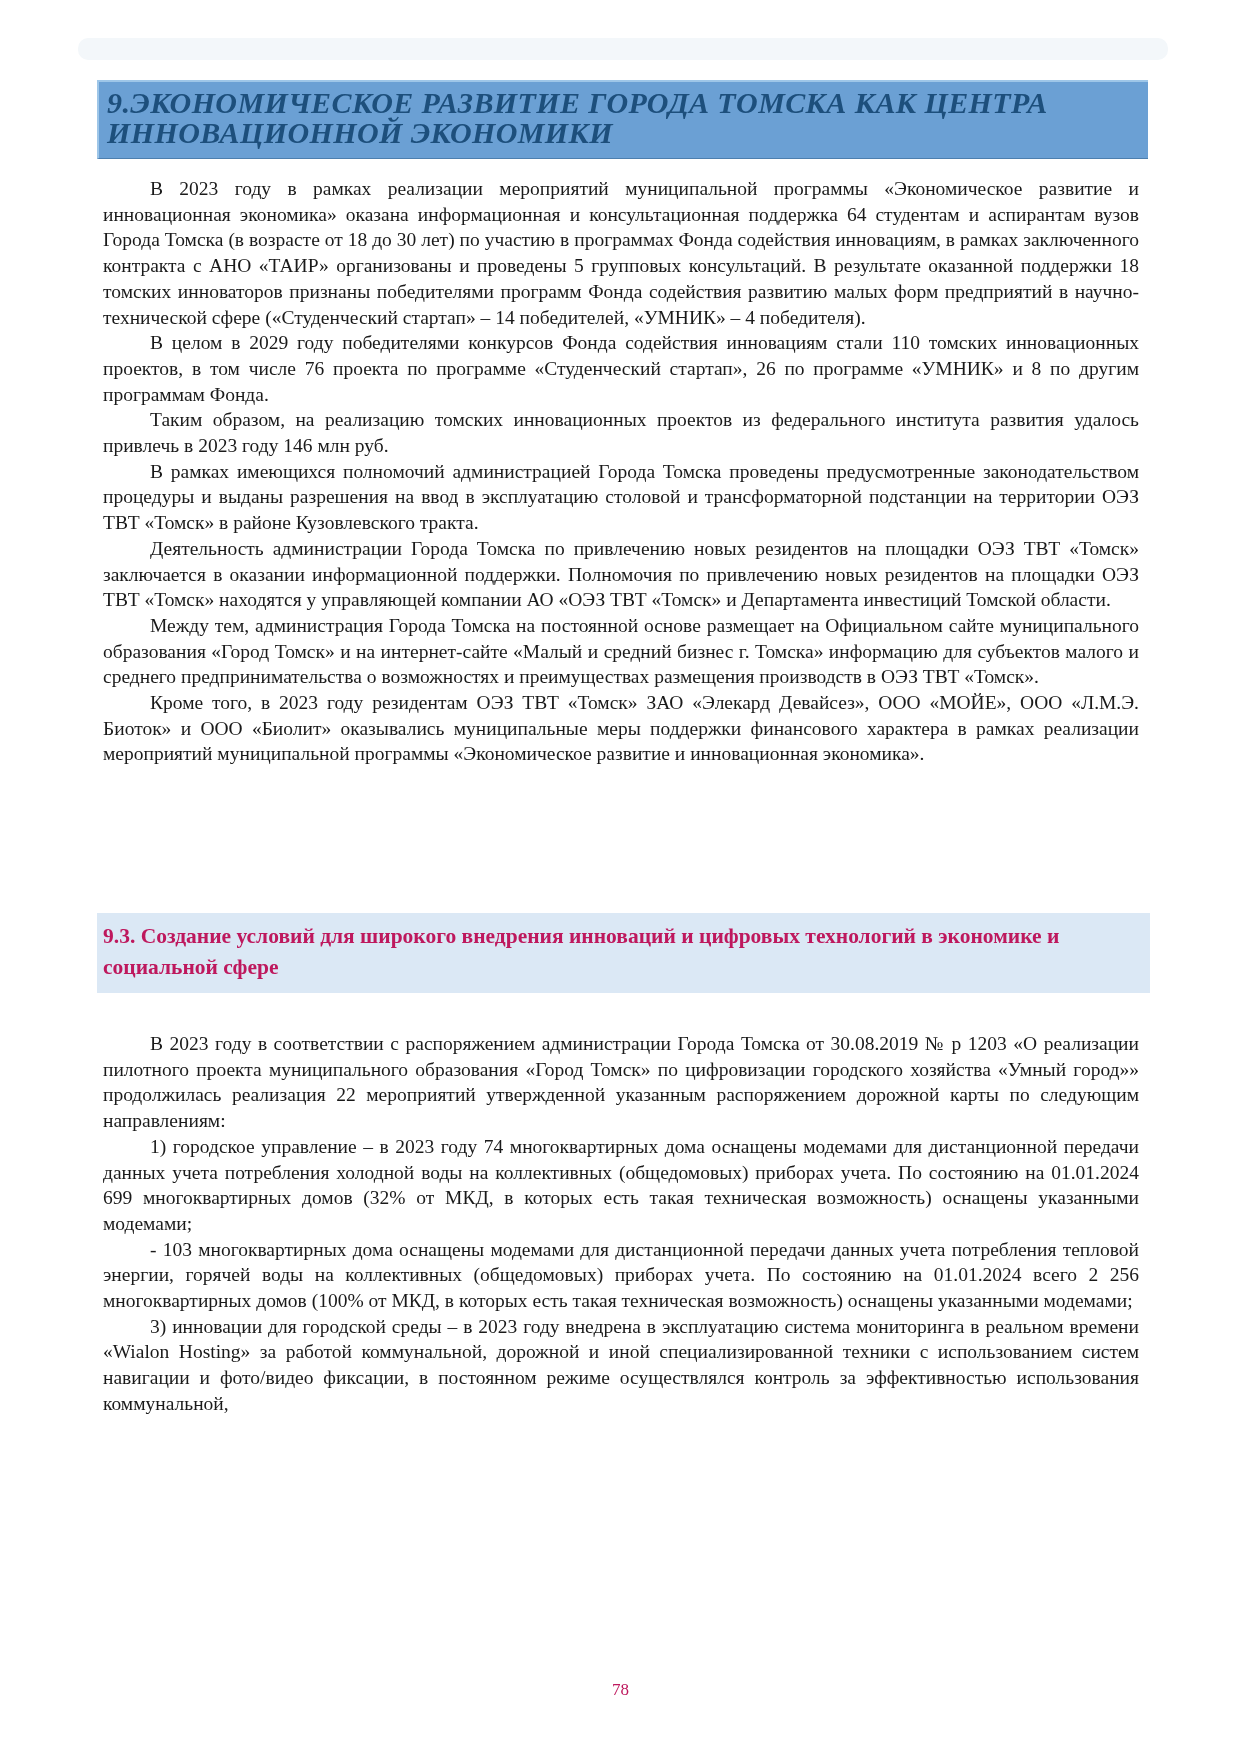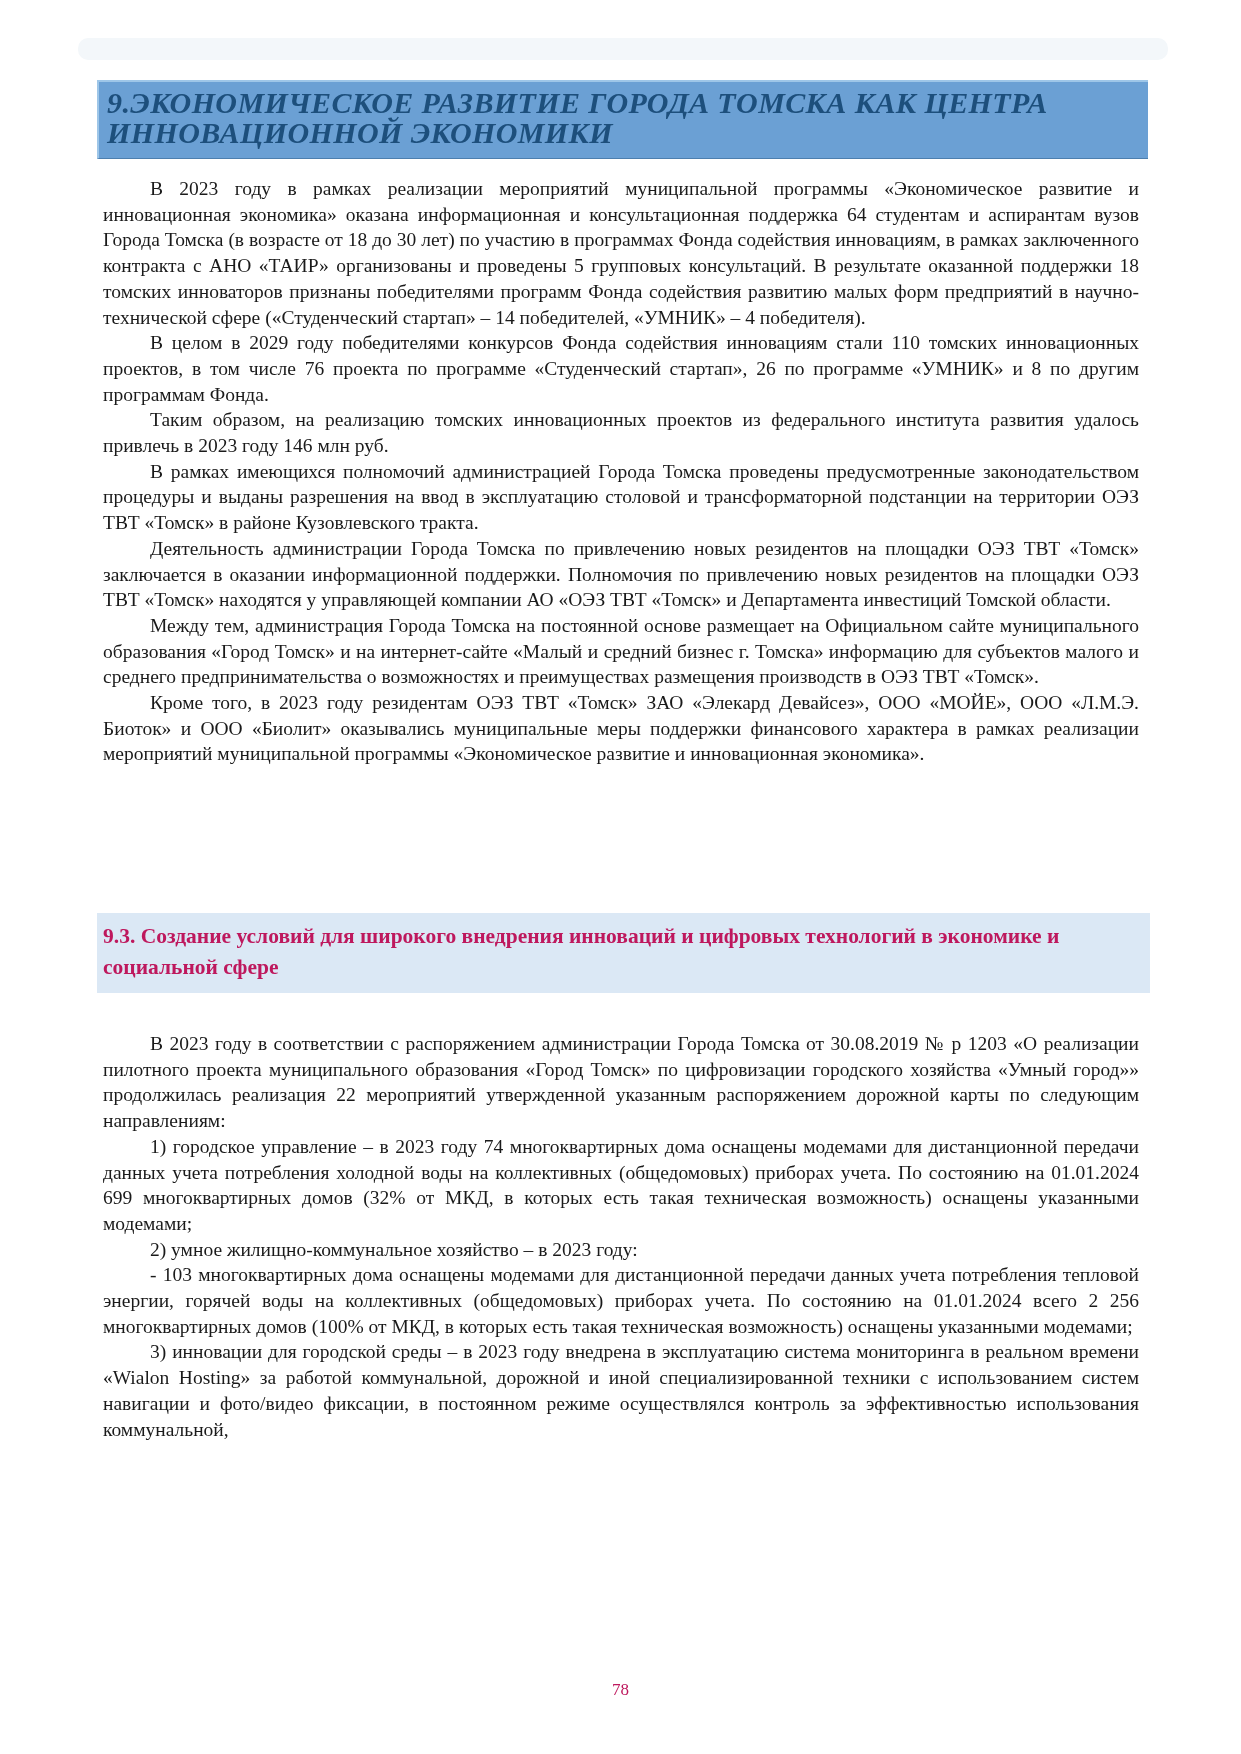--- a/index.html
+++ b/index.html
@@ -103,20 +103,19 @@
     <p class="body-par">Кроме того, в 2023 году резидентам ОЭЗ ТВТ «Томск» ЗАО «Элекард Девайсез», ООО «МОЙЕ», ООО «Л.М.Э. Биоток» и ООО «Биолит» оказывались муниципальные меры поддержки финансового характера в рамках реализации мероприятий муниципальной программы «Экономическое развитие и инновационная экономика».</p>
   </div>
 
   <div class="subheader">
     <div class="subheader-title">9.3. Создание условий для широкого внедрения инноваций и цифровых технологий в экономике и социальной сфере</div>
   </div>
 
   <div class="content2">
     <p class="body-par">В 2023 году в соответствии с распоряжением администрации Города Томска от 30.08.2019 № р 1203 «О реализации пилотного проекта муниципального образования «Город Томск» по цифровизации городского хозяйства «Умный город»» продолжилась реализация 22 мероприятий утвержденной указанным распоряжением дорожной карты по следующим направлениям:</p>
     <p class="body-par">1) городское управление – в 2023 году 74 многоквартирных дома оснащены модемами для дистанционной передачи данных учета потребления холодной воды на коллективных (общедомовых) приборах учета. По состоянию на 01.01.2024 699 многоквартирных домов (32% от МКД, в которых есть такая техническая возможность) оснащены указанными модемами;</p>
-    <p class="body-par">2) умное жилищно-коммунальное хозяйство – в 2023 году:</p>
     <p class="body-par">- 103 многоквартирных дома оснащены модемами для дистанционной передачи данных учета потребления тепловой энергии, горячей воды на коллективных (общедомовых) приборах учета. По состоянию на 01.01.2024 всего 2 256 многоквартирных домов (100% от МКД, в которых есть такая техническая возможность) оснащены указанными модемами;</p>
     <p class="body-par">3) инновации для городской среды – в 2023 году внедрена в эксплуатацию система мониторинга в реальном времени «Wialon Hosting» за работой коммунальной, дорожной и иной специализированной техники с использованием систем навигации и фото/видео фиксации, в постоянном режиме осуществлялся контроль за эффективностью использования коммунальной,</p>
   </div>
 
   <div class="page-number">78</div>
 
 </div>
 
 </body></html>

